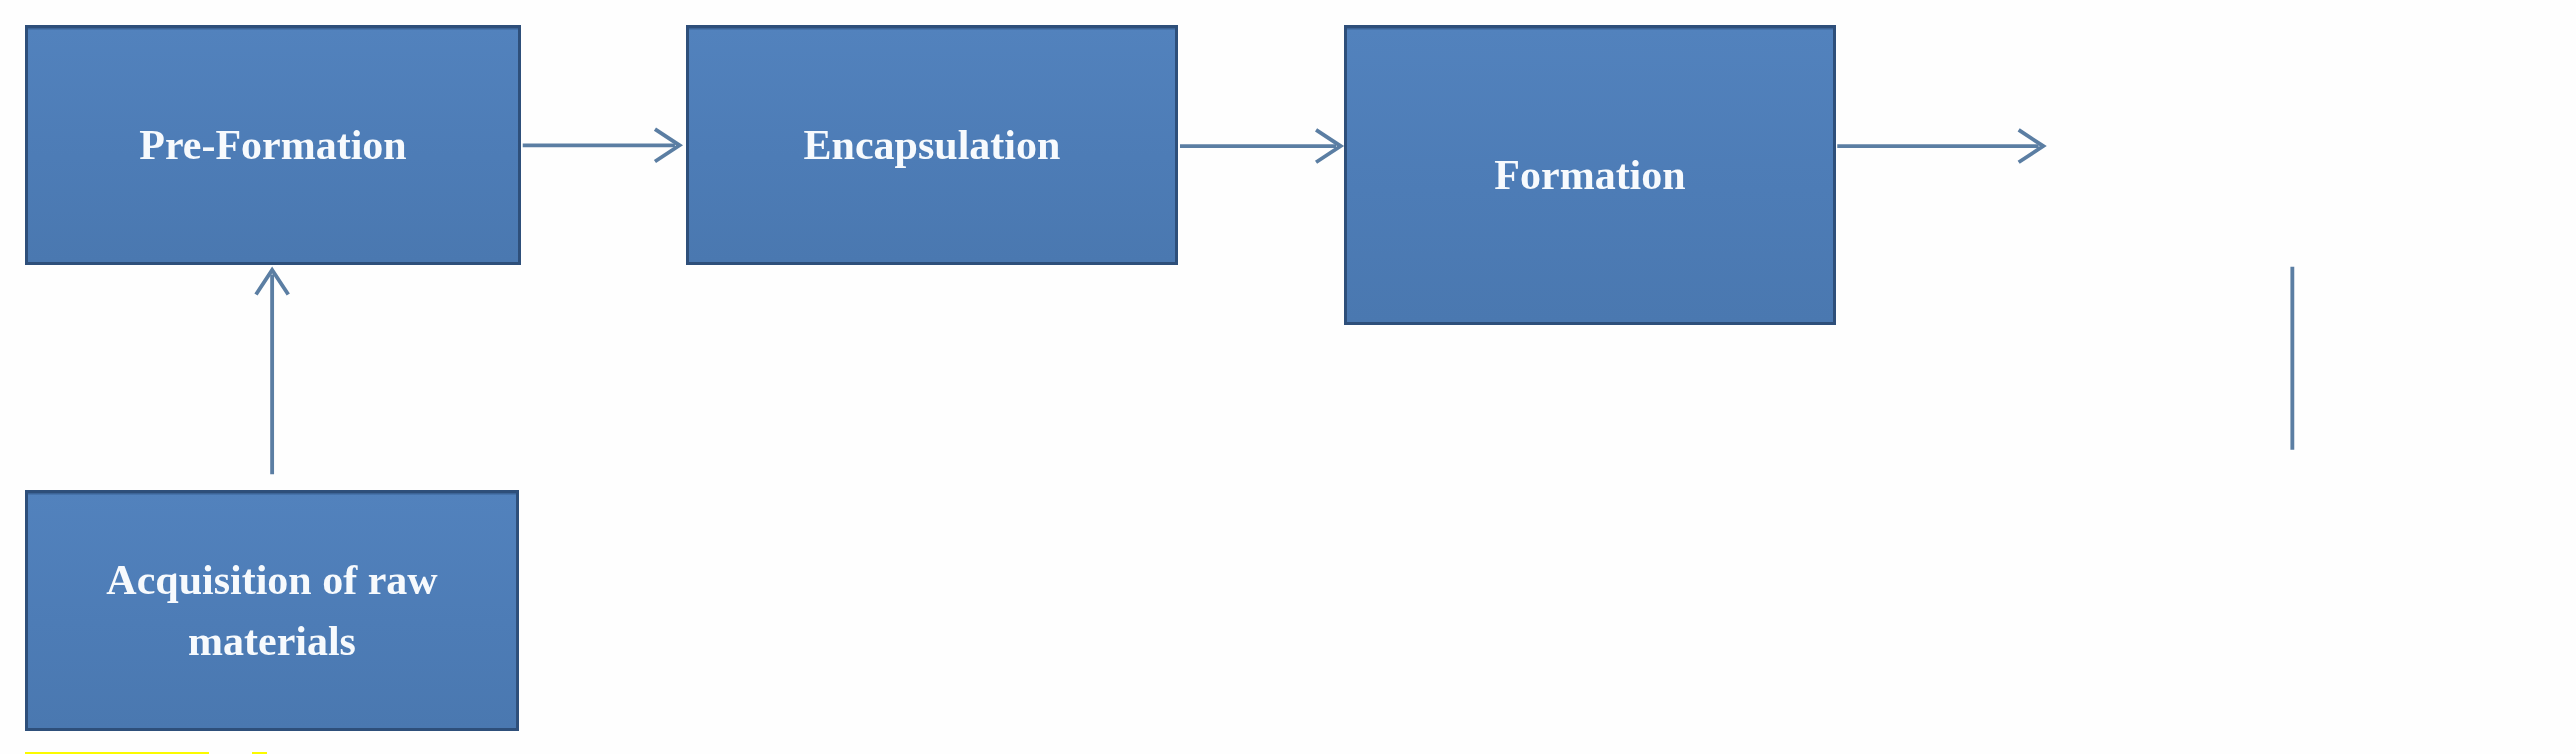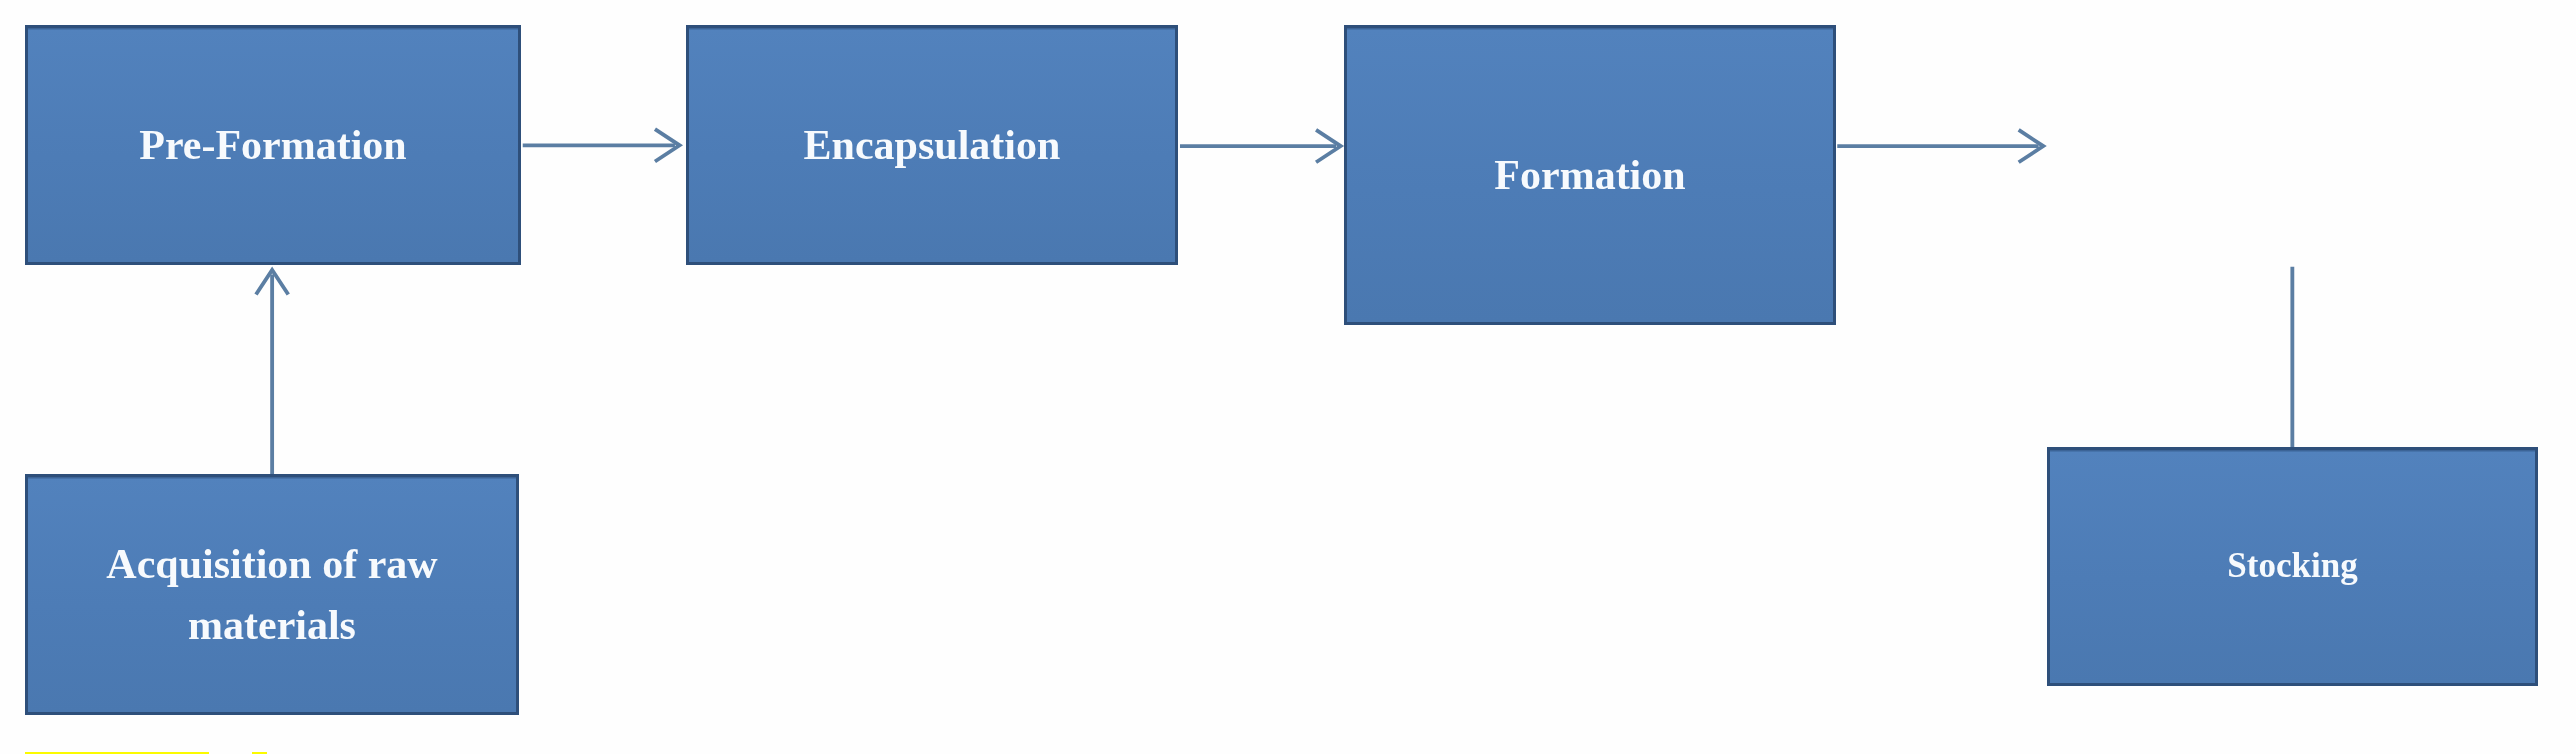--- a/index.html
+++ b/index.html
@@ -45,21 +45,21 @@
     box-shadow: inset 0 1.5px 0 rgba(20,45,80,0.35);
     font-family: Liberation Serif, serif;
   }
   .node.big   { font-size: 42px; }
   .node.small { font-size: 35px; }
 
   .node-pre-formation   { left: 25px;   top: 25px;  width: 496px; height: 240px; }
   .node-encapsulation   { left: 686px;  top: 25px;  width: 492px; height: 240px; }
   .node-formation       { left: 1344px; top: 25px;  width: 492px; height: 300px; }
   .node-post-processing { left: 2046px; top: 26px;  width: 492px; height: 239px; }
-  .node-acquisition     { left: 25px;   top: 474px; width: 494px; height: 241px; }
+  .node-acquisition     { left: 25px;   top: 490px; width: 494px; height: 241px; }
   .node-stocking        { left: 2047px; top: 447px; width: 491px; height: 239px; }
 
   .highlight {
     position: absolute;
     background: #fbfb00;
     height: 3.1px;
   }
   .highlight-1 { left: 25px;  top: 752px; width: 184px; }
   .highlight-2 { left: 252px; top: 752px; width: 15.4px; }
 </style>
@@ -106,21 +106,18 @@
   <div class="node big node-formation">
     <span>Formation</span>
   </div>
 
 
   <div class="node big node-acquisition">
     <span>Acquisition of raw
 materials</span>
   </div>
 
-  <div class="node small node-stocking">
-    <span>Stocking</span>
-  </div>
 
   <div class="highlight highlight-1"></div>
   <div class="highlight highlight-2"></div>
 
 </div>
 
 
 </body></html>

